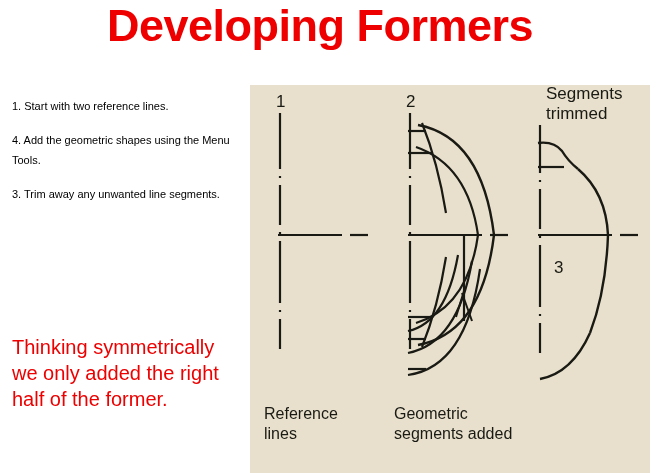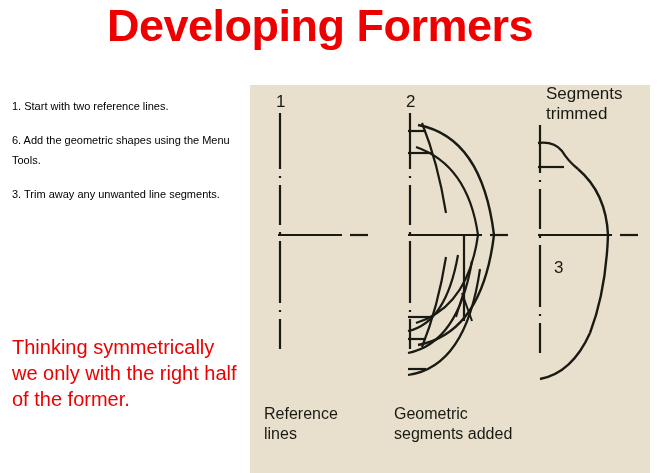--- a/index.html
+++ b/index.html
@@ -81,25 +81,25 @@
   .fig-caption { font-size: 16px; }
   .fig-note { font-size: 17px; }
 </style>
 </head>
 <body>
 
 <div id="slide-title">Developing Formers</div>
 
 <div id="instructions">
   <p class="step">1. Start with two reference lines.</p>
-  <p class="step">6. Add the geometric shapes using the Menu Tools.</p>
+  <p class="step">4. Add the geometric shapes using the Menu Tools.</p>
   <p class="step">3. Trim away any unwanted line segments.</p>
 </div>
 
-<div id="symmetry-note">Thinking symmetrically we only with the right half of the former.</div>
+<div id="symmetry-note">Thinking symmetrically we only added the right half of the former.</div>
 
 <div id="diagram-panel">
   <svg id="diagram-svg" width="400" height="388" viewBox="0 0 400 388" xmlns="http://www.w3.org/2000/svg">
 
     <g>
 
       <line x1="30" y1="28" x2="30" y2="298" stroke="#1a1a14" stroke-width="2.2" stroke-dasharray="56,7,2,7,40,7,2,7,62,7,2,7,30"></line>
 
       <line x1="28" y1="150" x2="92" y2="150" stroke="#1a1a14" stroke-width="2.2"></line>
       <line x1="100" y1="150" x2="118" y2="150" stroke="#1a1a14" stroke-width="2.2"></line>

